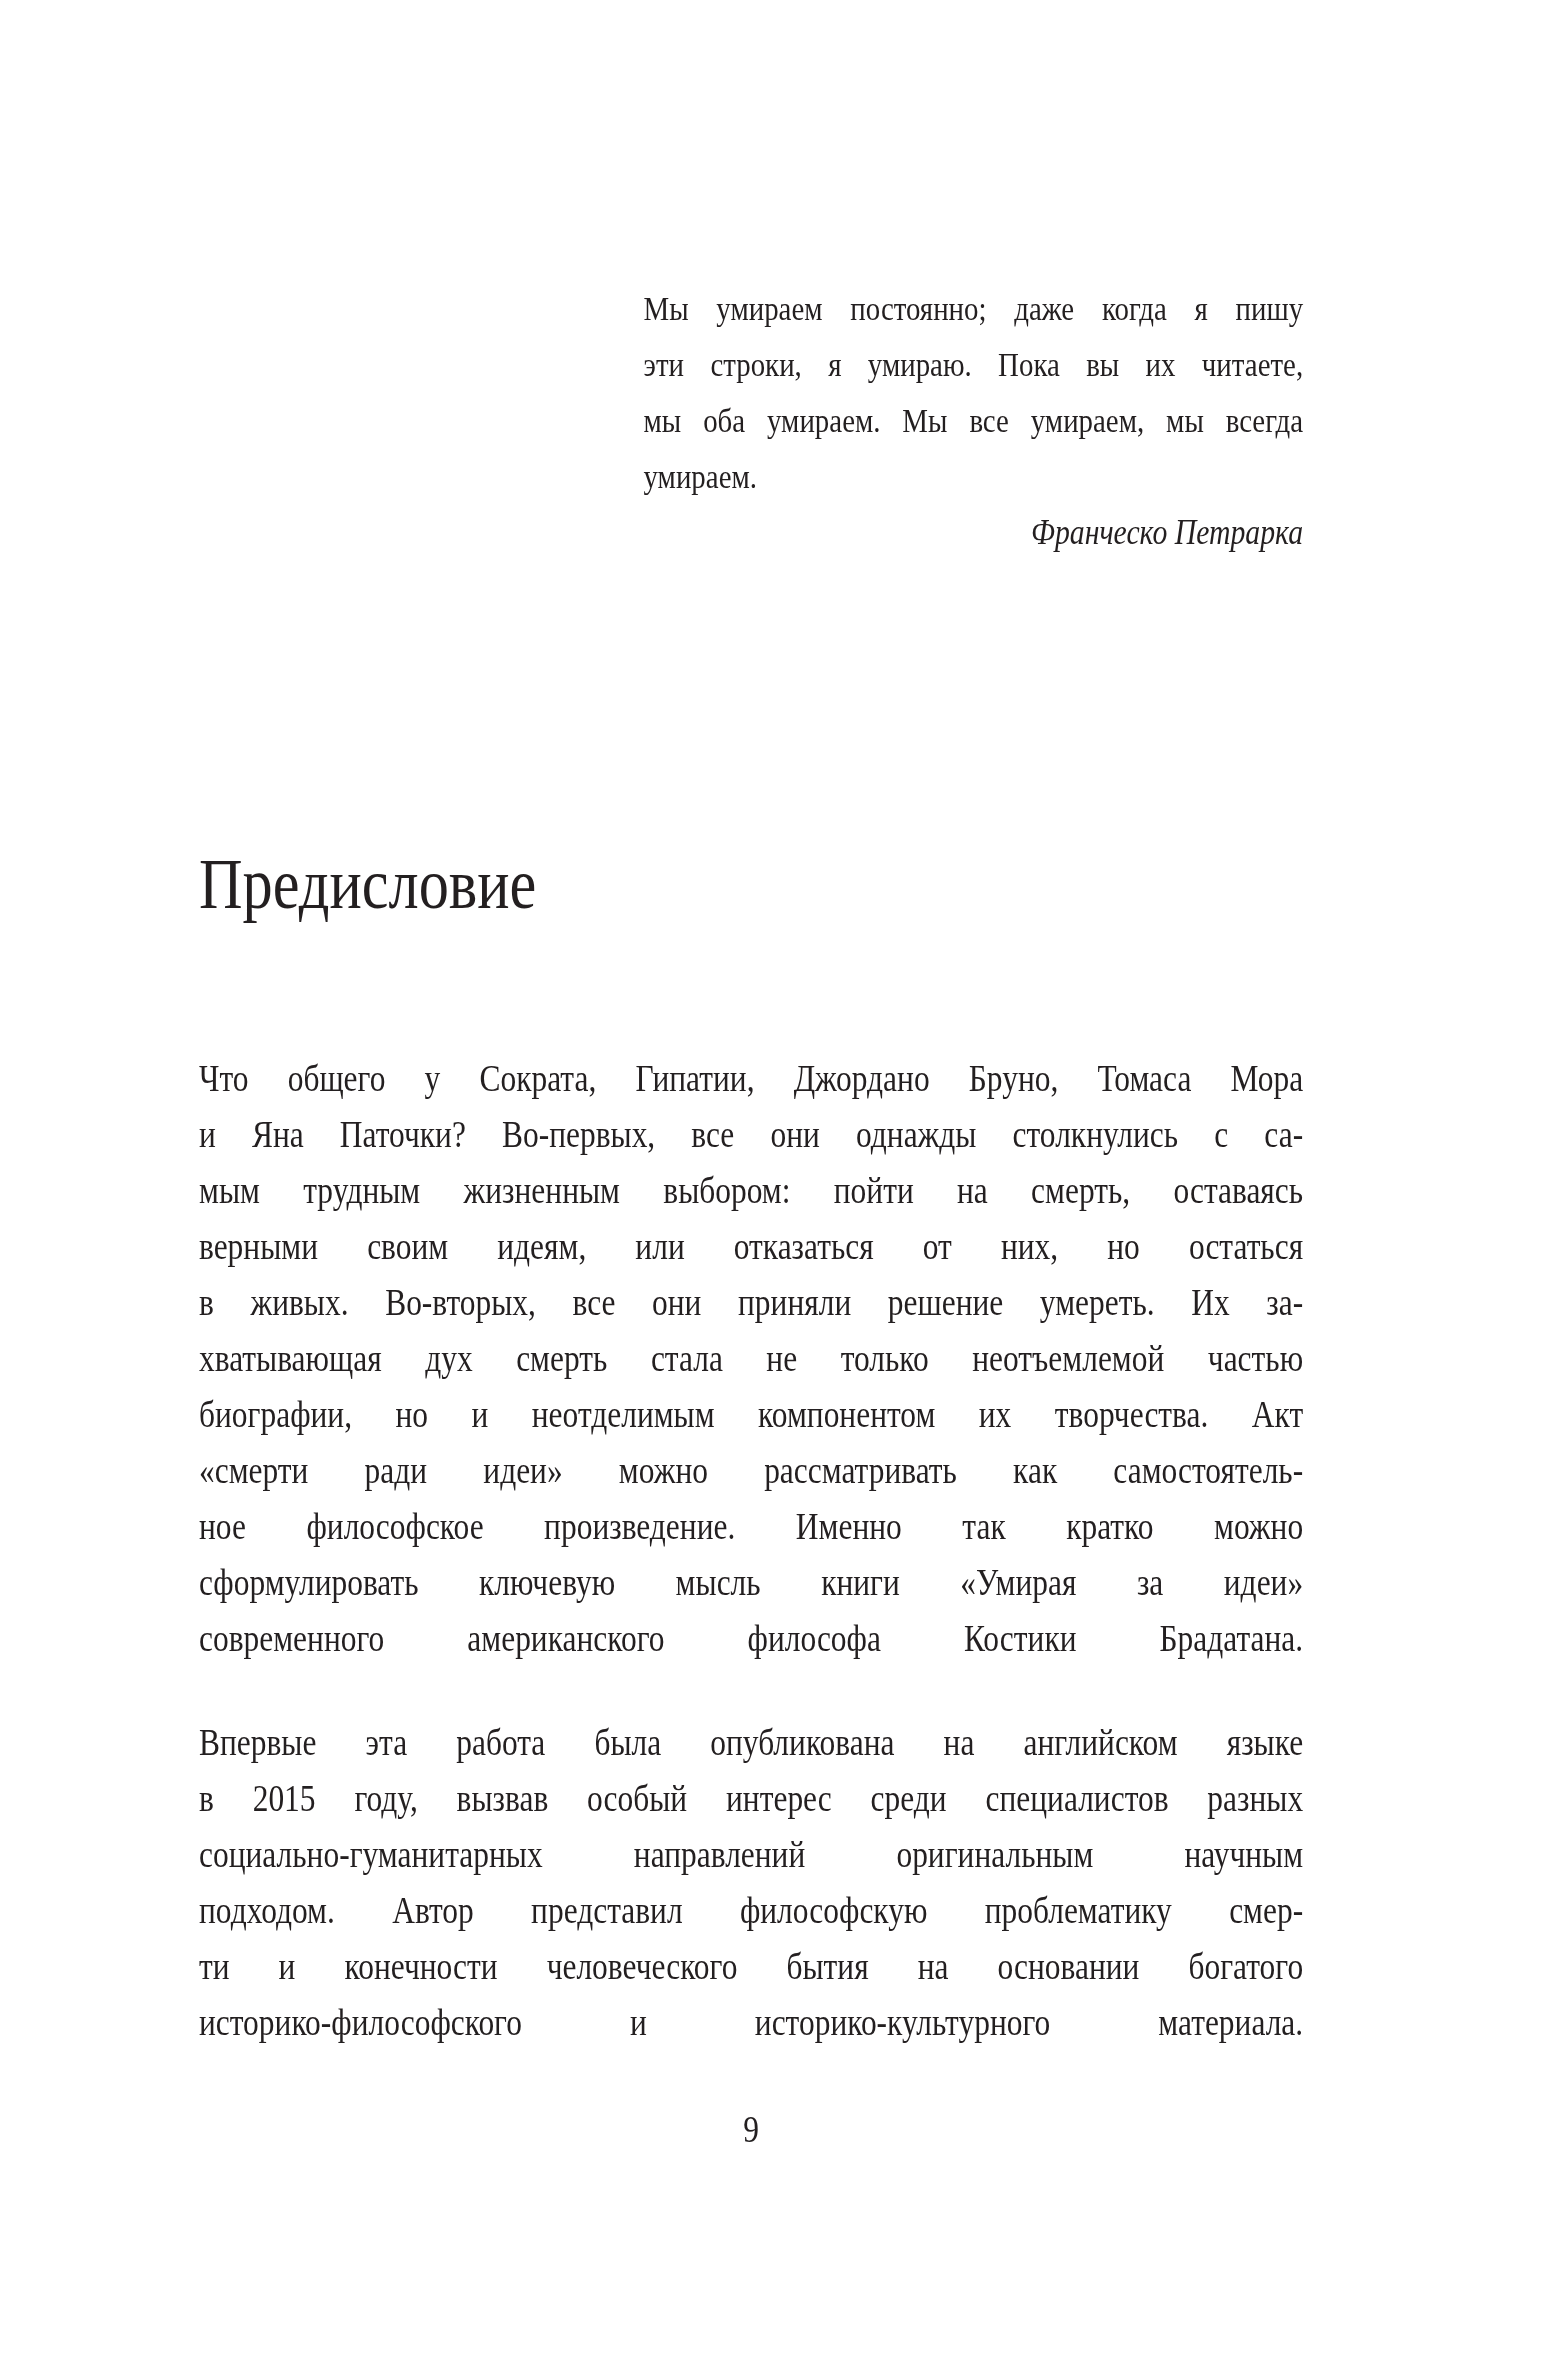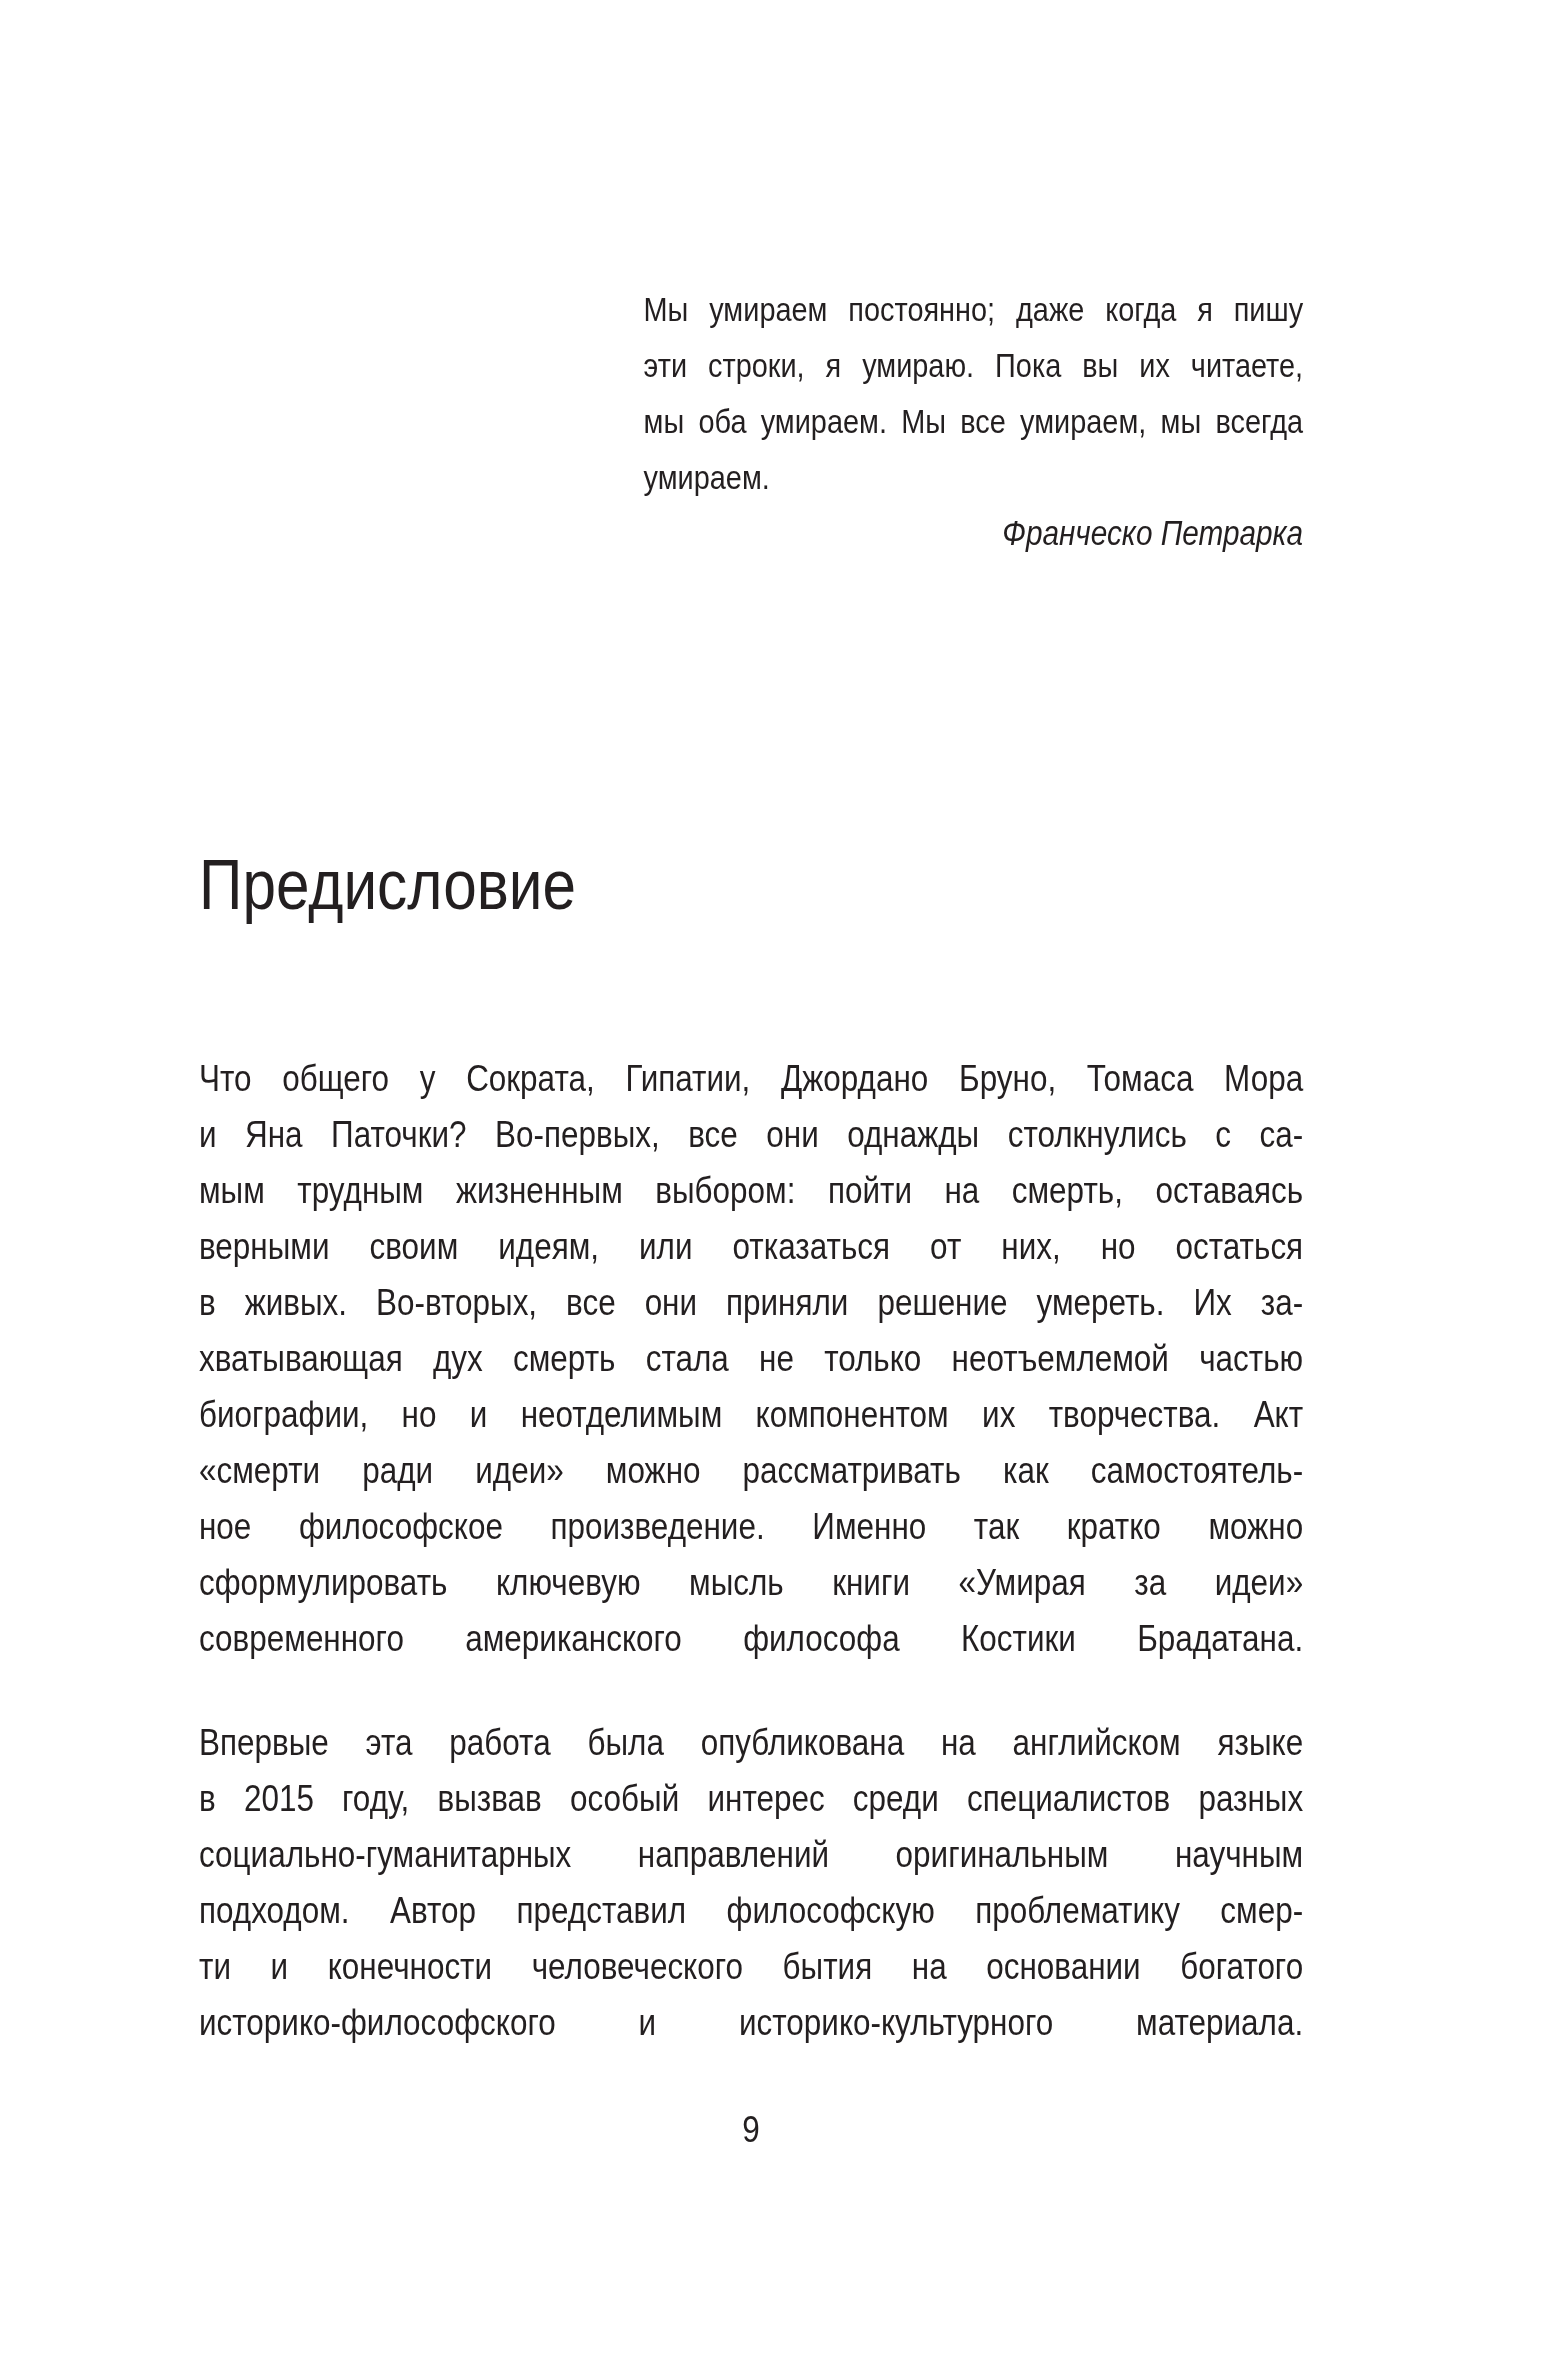--- a/index.html
+++ b/index.html
@@ -6,21 +6,21 @@
     margin: 0;
     padding: 0;
     background: #ffffff;
   }
   .page {
     position: relative;
     width: 1550px;
     height: 2379px;
     background: var(--bg, #ffffff);
     overflow: hidden;
-    font-family: Liberation Sans, sans-serif;
+    font-family: Liberation Serif, serif;
     color: var(--ink, #231f20);
   }
   
   .content {
     position: absolute;
     left: 199px;
     top: 0;
     width: 1299px;
     height: 100%;
     transform: scaleX(0.85);

